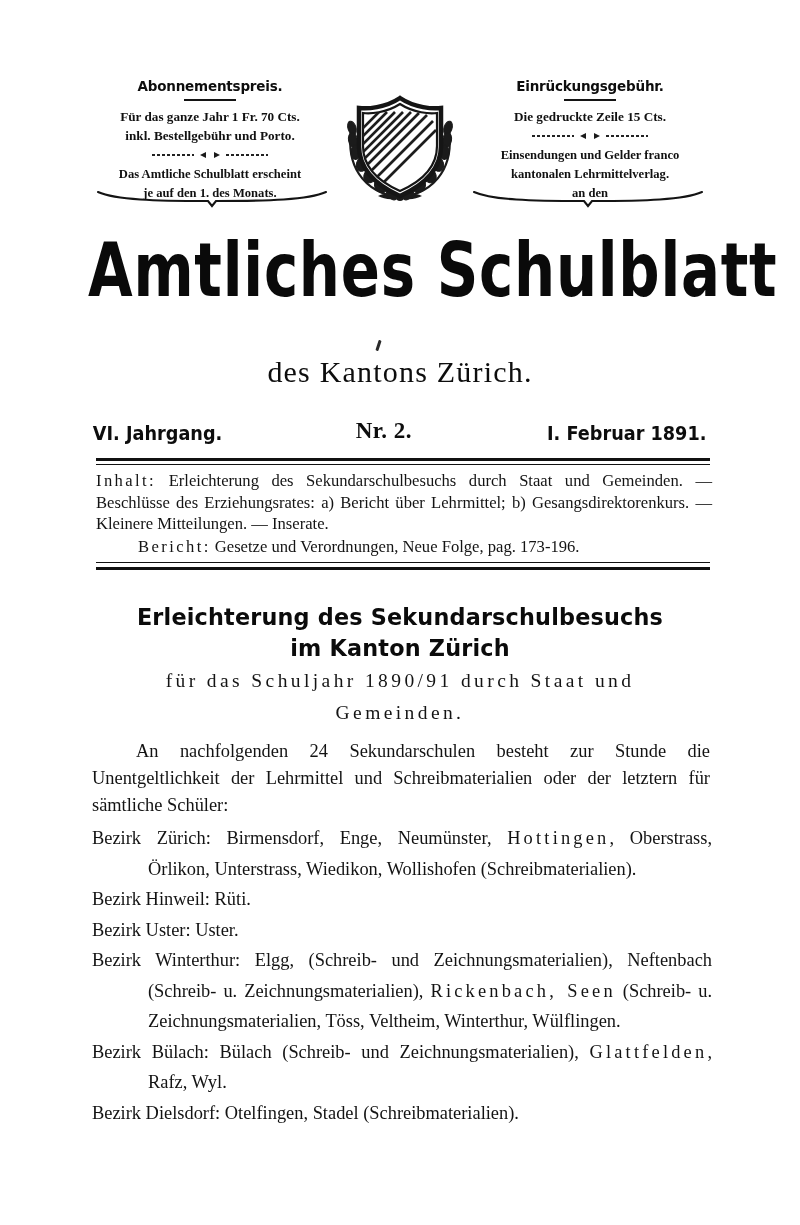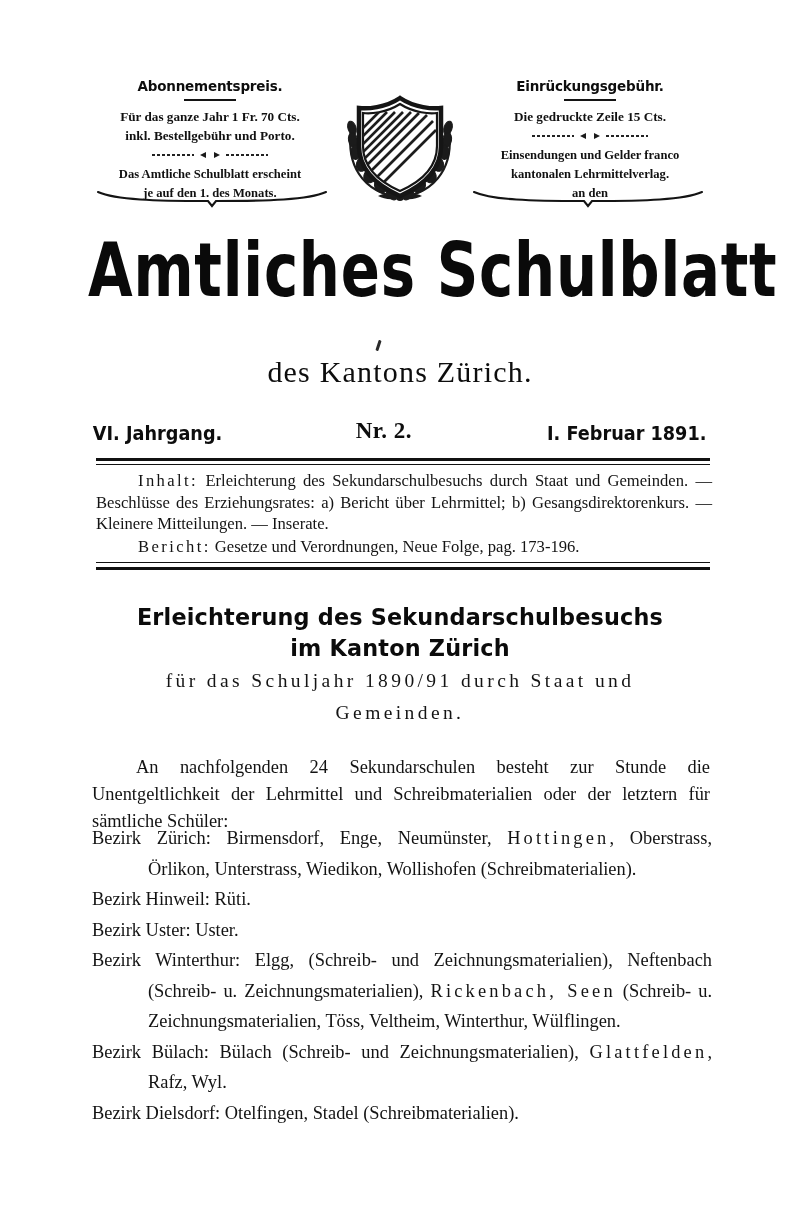--- a/index.html
+++ b/index.html
@@ -214,21 +214,20 @@
     top: 470px;
     width: 616px;
     font-size: 16.6px;
     line-height: 21.5px;
     color: #141414;
     text-align: justify;
   }
   .inhalt p { margin: 0; }
   .inhalt .lead {
     letter-spacing: 2.4px;
-    margin-left: 42px;
   }
   .inhalt .beilage-row {
     margin-top: 1px;
     margin-left: 42px;
   }
   .inhalt .beilage-row .lbl { letter-spacing: 2.4px; }
 
   
   .art-h1 {
     position: absolute;
@@ -260,21 +259,20 @@
   
   .lede {
     position: absolute;
     left: 92px;
     top: 738px;
     width: 618px;
     font-size: 18.4px;
     line-height: 27px;
     text-align: justify;
     color: #131313;
-    margin-top: 16px;
   }
   .lede .indent { display: inline-block; width: 44px; }
 
   .districts {
     position: absolute;
     left: 92px;
     top: 823px;
     width: 620px;
     font-size: 18.4px;
     line-height: 30.5px;

